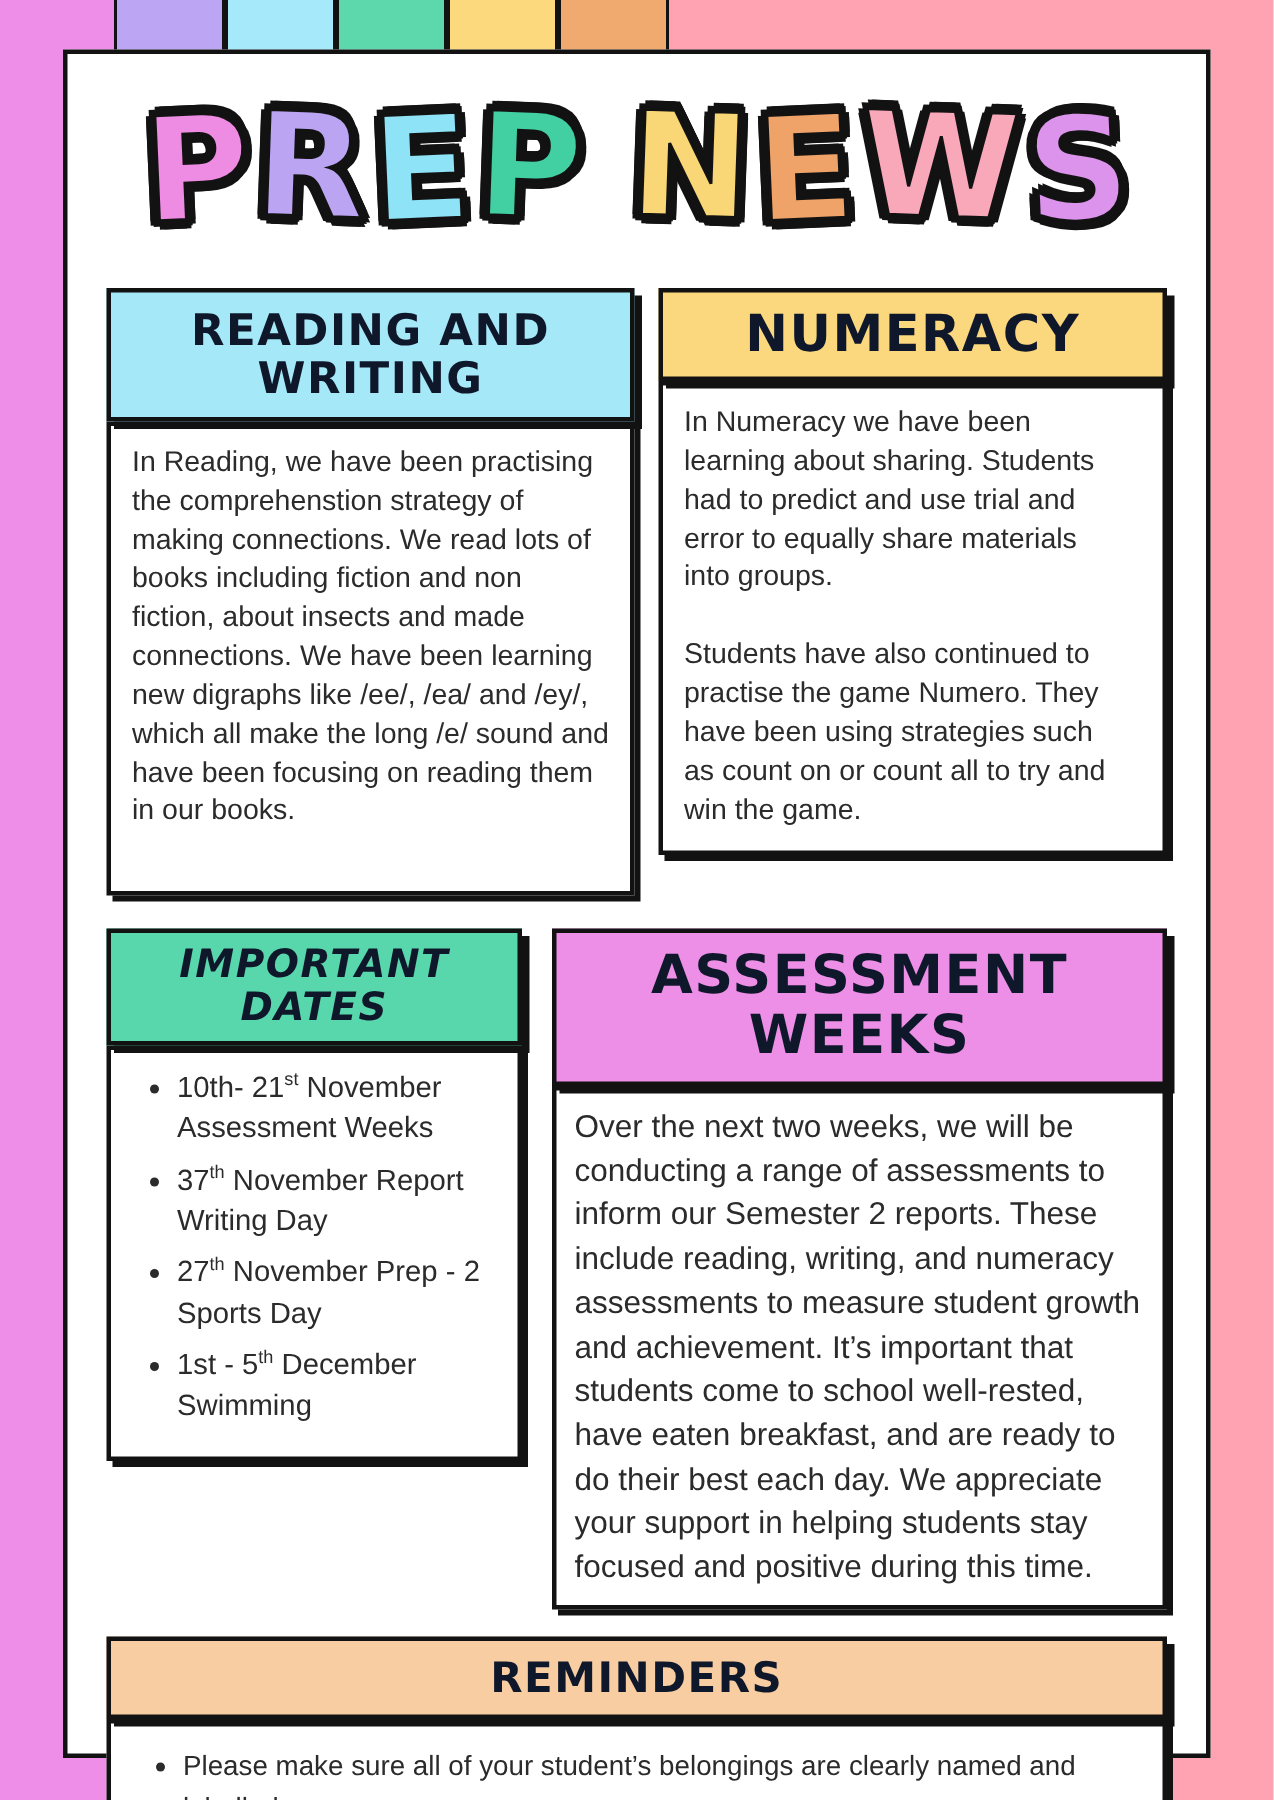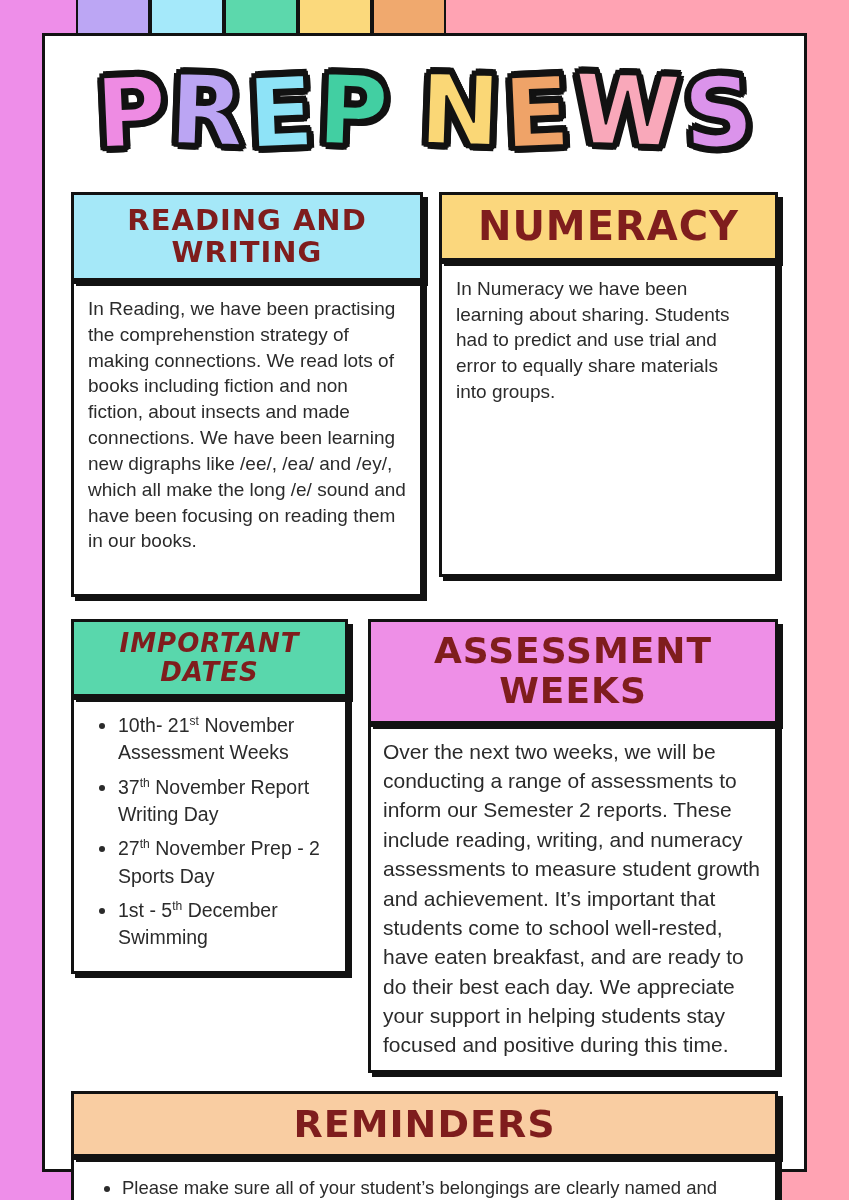--- a/index.html
+++ b/index.html
@@ -45,44 +45,44 @@
   .title-letters span:nth-child(even) { transform:rotate(2deg); }
   .title-letters span.sp { width:24px; text-shadow:none; -webkit-text-stroke:0; }
 
   
   .sticker-head {
     border:3px solid #121212;
     box-shadow:5px 5px 0 #121212;
     text-align:center;
     font-family:"DejaVu Sans", sans-serif;
     font-weight:900;
-    color:#7f1d1d;
+    color:#0f172a;
     letter-spacing:1px;
     position:relative; z-index:2;
     padding:9px 6px;
     line-height:1.12;
   }
   .sticker-body {
     border:3px solid #121212;
     box-shadow:4px 4px 0 #121212;
     background:#fff;
     color:#2b2b2b;
     position:relative; z-index:1;
   }
 
   
   .row1 { display:grid; grid-template-columns:352px 1fr; gap:16px; margin-top:4px; }
   .row2 { display:grid; grid-template-columns:277px 1fr; gap:20px; margin-top:22px; }
   .row3 { margin-top:18px; }
 
   .reading  .sticker-head { font-size:29px; }
-  .numeracy .sticker-head { font-size:40px; }
+  .numeracy .sticker-head { font-size:34px; }
   .dates    .sticker-head { font-size:26px; padding:7px 30px;font-style:italic; }
   .assessment .sticker-head { font-size:36px;text-align:center; }
-  .reminders  .sticker-head { font-size:38px; }
+  .reminders  .sticker-head { font-size:28px; }
 
   .reading .sticker-body, .numeracy .sticker-body {
     min-height:316px; padding:12px 14px; font-size:19px; line-height:1.36;
   }
   .reading .sticker-body p { margin:0; }
   .numeracy .sticker-body p { margin:0 16px 26px 0; }
   .numeracy .sticker-body p:last-child { margin-bottom:0; }
 
   .dates .sticker-body { min-height:226px; padding:12px 10px 12px 14px; font-size:19.5px; line-height:1.4; }
   .dates ul { list-style:disc; padding-left:30px; }
@@ -124,20 +124,21 @@
     <div class="section reading">
       <div class="sticker-head" style="background: rgb(165, 232, 248);">READING AND WRITING</div>
       <div class="sticker-body">
           <p>In Reading, we have been practising the comprehenstion strategy of making connections. We read lots of books including fiction and non fiction, about insects and made connections.  We have been learning new digraphs like /ee/, /ea/ and /ey/, which all make the long /e/ sound and have been focusing on reading them in our books.</p>
         </div>
     </div>
     <div class="section numeracy">
       <div class="sticker-head" style="background: rgb(251, 215, 125);">NUMERACY</div>
       <div class="sticker-body">
           <p>In Numeracy we have been learning about sharing. Students had to predict and use trial and error to equally share materials into groups.</p>
+          <p>Students have also continued to practise the game Numero. They have been using strategies such as count on or count all to try and win the game.</p>
         </div>
     </div>
   </div>
 
   <div class="row2">
     <div class="section dates">
       <div class="sticker-head" style="background: rgb(89, 215, 172);">IMPORTANT DATES</div>
       <div class="sticker-body">
         <ul>
             <li><span>10th- 21</span><sup>st</sup><span> November Assessment Weeks</span></li>

